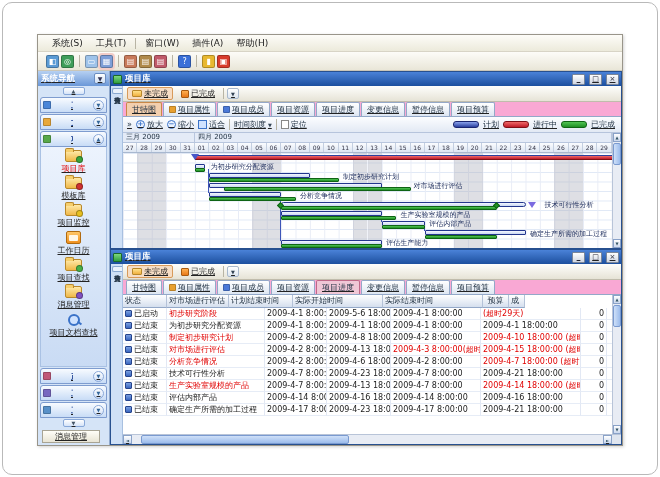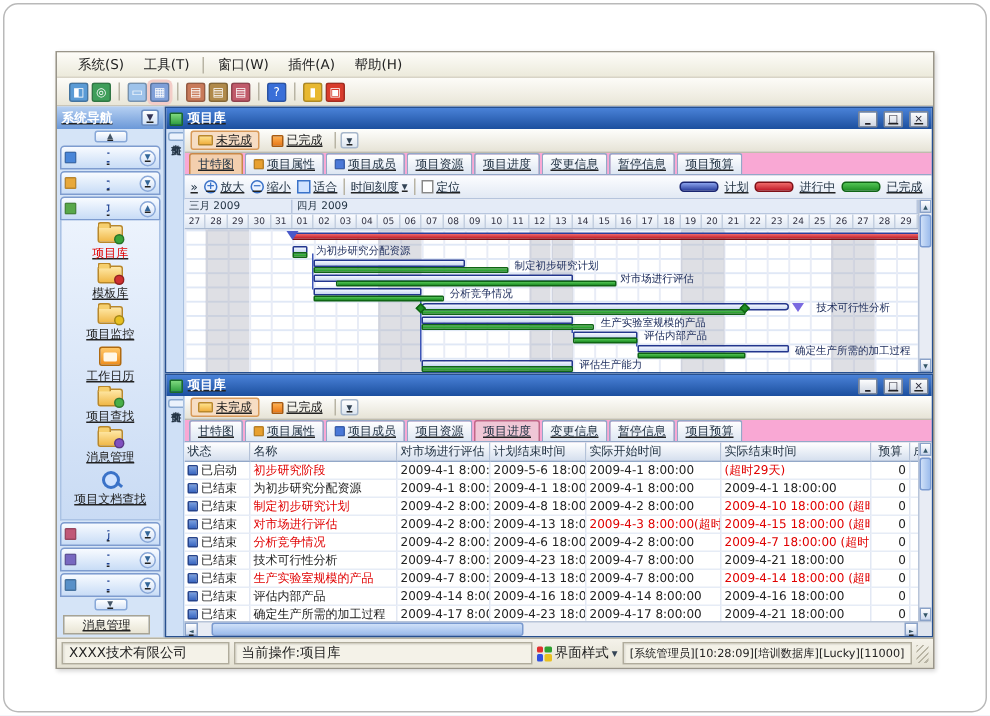--- a/index.html
+++ b/index.html
@@ -529,21 +529,20 @@
                   <span>暂停信息</span>
                 </span>
                 <span class="tab">
                   <span>项目预算</span>
                 </span>
               </div>
             <div class="tbl">
               <div class="rows" id="trows">
                   <div class="trow thead">
                     <span class="tcell" style="width: 44px;">状态</span>
-                    <span class="tcell" style="width: 98px;">名称</span>
                     <span class="tcell" style="width: 62px;">对市场进行评估</span>
                     <span class="tcell" style="width: 64px;">计划结束时间</span>
                     <span class="tcell" style="width: 90px;">实际开始时间</span>
                     <span class="tcell" style="width: 100px;">实际结束时间</span>
                     <span class="tcell" style="width: 26px; text-align: center;">预算</span>
                     <span class="tcell" style="width: 16px;">成</span>
                   </div>
                   <div class="trow">
                     <span class="tcell" style="width: 44px;"><span class="stat-ico"></span><span>已启动</span></span>
                     <span class="tcell red" style="width: 98px;">初步研究阶段</span>
@@ -650,30 +649,14 @@
               <div class="sbtn h">►</div>
               <div class="corner"></div>
             </div>
           </div>
         </div>
       </div>
 
     </div>
   </div>
 
-  <div class="statusbar">
-    <div class="sb-box sb-company">XXXX技术有限公司</div>
-    <div class="sb-box sb-op">当前操作:项目库</div>
-    <div class="sb-style">
-      <span class="style-ico" id="style-ico">
-          <i style="background: rgb(224, 48, 48);"></i>
-          <i style="background: rgb(48, 160, 48);"></i>
-          <i style="background: rgb(48, 80, 224);"></i>
-          <i style="background: rgb(232, 192, 32);"></i>
-        </span>
-      <span>界面样式</span>
-      <span class="caret">▼</span>
-    </div>
-    <div class="sb-box sb-session">[系统管理员][10:28:09][培训数据库][Lucky][11000]</div>
-    <div class="grip"></div>
-  </div>
 
 </div>
 
 </body></html>

